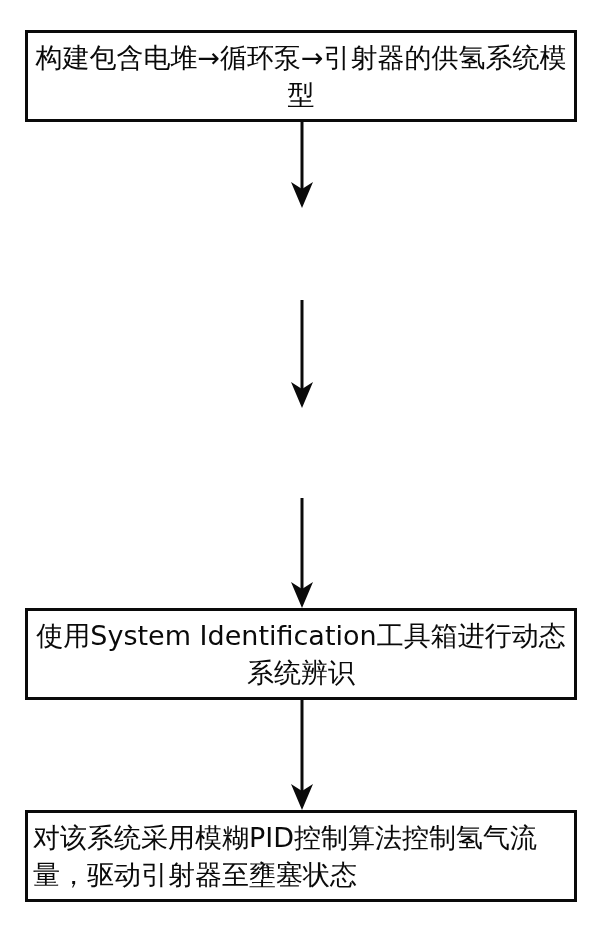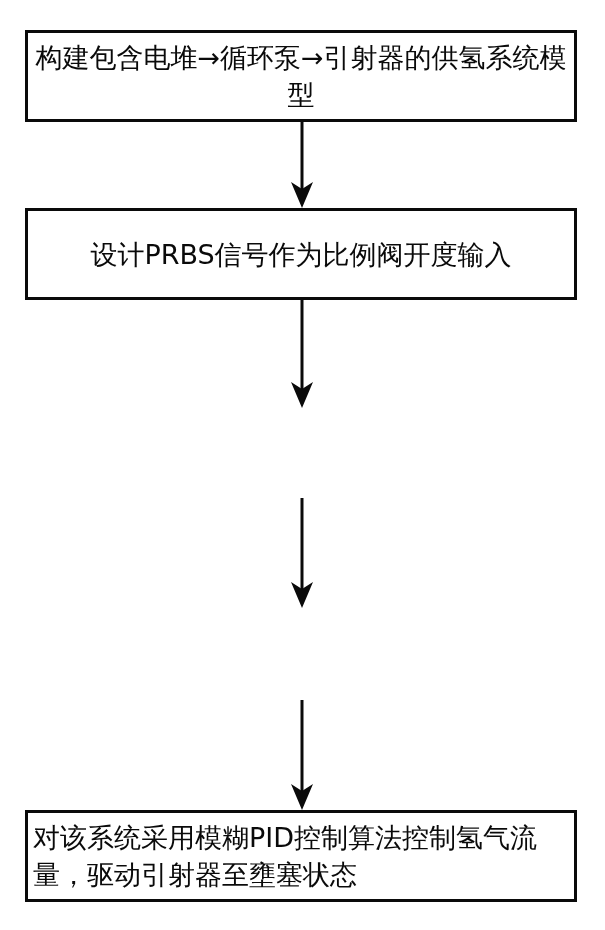--- a/index.html
+++ b/index.html
@@ -54,39 +54,39 @@
     <span>构建包含电堆→循环泵→引射器的供氢系统模型</span>
   </div>
 
   <div class="arrow" style="top:122px; left:288px; height:86px;">
     <svg width="28" height="86" viewBox="0 0 28 86" xmlns="http://www.w3.org/2000/svg">
       <line x1="14" y1="0" x2="14" y2="68" stroke="#0a0a0a" stroke-width="3"></line>
       <path d="M14,86 L3,60 L14,67 L25,60 Z" fill="#0a0a0a"></path>
     </svg>
   </div>
 
-  <div class="step" style="top:208px; height:92px;">
-    <span>设计PRBS信号作为比例阀开度输入</span>
-  </div>
 
   <div class="arrow" style="top:300px; left:288px; height:108px;">
     <svg width="28" height="108" viewBox="0 0 28 108" xmlns="http://www.w3.org/2000/svg">
       <line x1="14" y1="0" x2="14" y2="90" stroke="#0a0a0a" stroke-width="3"></line>
       <path d="M14,108 L3,82 L14,89 L25,82 Z" fill="#0a0a0a"></path>
     </svg>
   </div>
 
 
   <div class="arrow" style="top:498px; left:288px; height:110px;">
     <svg width="28" height="110" viewBox="0 0 28 110" xmlns="http://www.w3.org/2000/svg">
       <line x1="14" y1="0" x2="14" y2="92" stroke="#0a0a0a" stroke-width="3"></line>
       <path d="M14,110 L3,84 L14,91 L25,84 Z" fill="#0a0a0a"></path>
     </svg>
   </div>
 
+  <div class="step" style="top:608px; height:92px;">
+    <span>使用System Identification工具箱进行动态系统辨识</span>
+  </div>
 
   <div class="arrow" style="top:700px; left:288px; height:110px;">
     <svg width="28" height="110" viewBox="0 0 28 110" xmlns="http://www.w3.org/2000/svg">
       <line x1="14" y1="0" x2="14" y2="92" stroke="#0a0a0a" stroke-width="3"></line>
       <path d="M14,110 L3,84 L14,91 L25,84 Z" fill="#0a0a0a"></path>
     </svg>
   </div>
 
   <div class="step align-left" style="top:810px; height:92px;">
     <span>对该系统采用模糊PID控制算法控制氢气流量，驱动引射器至壅塞状态</span>

